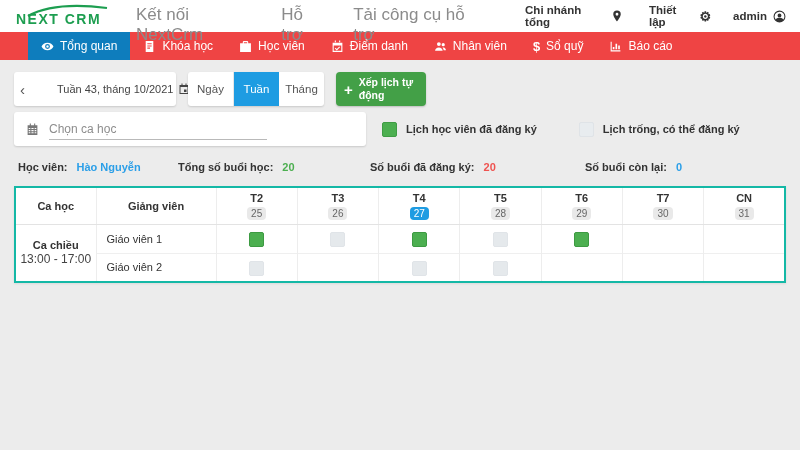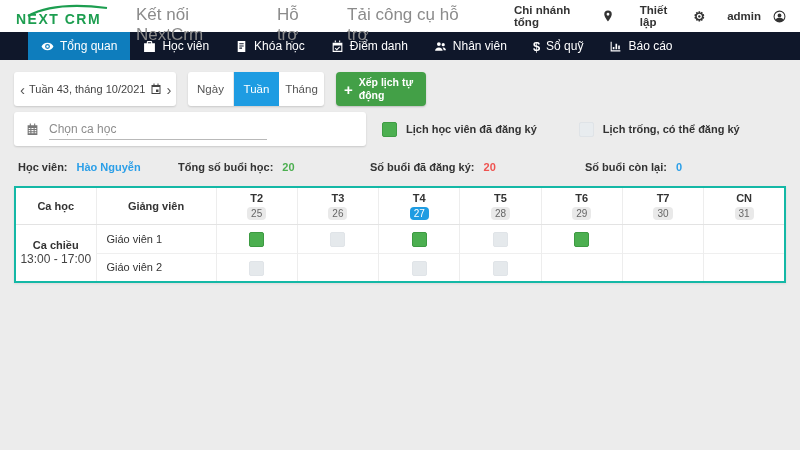--- a/index.html
+++ b/index.html
@@ -8,28 +8,28 @@
   .screen { position:relative; width:800px; height:450px; background:#ececec; overflow:hidden; }
 
   
   .topbar { height:32px; background:#fff; display:flex; align-items:center; padding:0 14px; }
   .logo { position:relative; width:96px; height:26px; flex:none; }
   .logo-text { position:absolute; left:2px; bottom:2px; font-size:14px; font-weight:bold; color:#1d9e50; letter-spacing:1.5px; white-space:nowrap; }
   .logo-swoosh { position:absolute; left:0; top:0; }
   .top-right { margin-left:auto; display:flex; align-items:center; }
   .top-link { display:flex; align-items:flex-end; gap:5px; color:#8b8b8b; font-size:17px; margin-left:26px; cursor:pointer;flex-direction:column; }
   .top-link .ic { width:12px; height:12px; }
-  .top-strong { display:flex; align-items:center; gap:12px; color:#333; font-size:11.5px; font-weight:bold; cursor:pointer; }
+  .top-strong { display:flex; align-items:center; gap:6px; color:#333; font-size:11.5px; font-weight:bold; cursor:pointer; }
   .branch { margin-left:40px; }
   .settings { margin-left:26px; }
   .admin { margin-left:22px; }
   .gear-glyph { font-size:13px; line-height:1; color:#333; }
 
   
-  .navbar { height:28px; background:#0f172a; display:flex; align-items:stretch; padding-left:28px; }
+  .navbar { height:28px; background:#ef4444; display:flex; align-items:stretch; padding-left:28px; }
   .nav-tab { display:flex; align-items:center; gap:6px; padding:0 13px; color:#fff; font-size:12px; cursor:pointer; }
   .nav-tab.active { background:#0e7dbd; }
   .nav-tab .ic { width:13px; height:13px; }
   .dollar-glyph { font-weight:bold; font-size:13px; line-height:1; }
 
   
   .main { padding:12px 14px 0 14px; }
   .ic { fill:currentColor; flex:none; }
 
   .frow1 { display:flex; gap:12px; height:34px; margin-bottom:6px; }
@@ -40,21 +40,21 @@
   .input-card .ic { width:13px; height:13px; color:#777; }
   .u-input { border:none; border-bottom:1px solid #b9b9b9; background:transparent; height:22px; font-size:12px; color:#555; outline:none; font-family:inherit; }
   .u-input::placeholder { color:#8d8d8d; }
   .teacher-input { flex:1; }
   .session-input { width:218px; }
 
   .week-card { width:162px; display:flex; align-items:center; justify-content:space-between; padding:0 6px; }
   .wk-btn { width:20px; text-align:center; font-size:15px; color:#555; cursor:pointer; line-height:1; }
   .wk-div { width:1px; height:16px; background:#ddd; }
   .wk-mid { display:flex; align-items:center; gap:5px; padding:0 4px; }
-  .wk-label { font-size:11px; color:#444; white-space:nowrap; }
+  .wk-label { font-size:11px; color:#444; white-space:nowrap;margin-left:28px; }
   .wk-mid .ic { width:12px; height:12px; color:#444; cursor:pointer; }
 
   .view-toggle { width:136px; display:flex; overflow:hidden; }
   .vt-btn { flex:1; display:flex; align-items:center; justify-content:center; font-size:11.5px; color:#555; cursor:pointer; border-right:1px solid #e6e6e6; }
   .vt-btn:last-child { border-right:none; }
   .vt-btn.active { background:#1e9ce2; color:#fff; border-right:none; }
 
   .auto-btn { width:90px; background:#43a047; border-radius:4px; display:flex; align-items:center; padding:0 8px; gap:6px; color:#fff; cursor:pointer; box-shadow:0 1px 2px rgba(0,0,0,.2); }
   .auto-plus { font-size:15px; font-weight:bold; line-height:1; }
   .auto-label { font-size:10.5px; font-weight:bold; line-height:1.25; }
@@ -146,29 +146,29 @@
 
   <nav class="navbar">
     <div class="nav-tab active">
       <svg class="ic" viewBox="0 0 24 24">
           <path fill-rule="evenodd" d="M12 5C7 5 2.7 8.1 1 12c1.7 3.9 6 7 11 7s9.3-3.1 11-7c-1.7-3.9-6-7-11-7zm0 11.5a4.5 4.5 0 1 1 0-9 4.5 4.5 0 0 1 0 9zm0-2.2a2.3 2.3 0 1 0 0-4.6 2.3 2.3 0 0 0 0 4.6z"></path>
         </svg>
       <span>Tổng quan</span>
     </div>
     <div class="nav-tab">
       <svg class="ic" viewBox="0 0 24 24">
+          <path fill-rule="evenodd" d="M5 2h14v20H5V2zm3 4h8v2H8V6zm0 4h8v2H8v-2zm0 4h5v2H8v-2z"></path>
+        </svg>
+      <span>Khóa học</span>
+    </div>
+    <div class="nav-tab">
+      <svg class="ic" viewBox="0 0 24 24">
           <path fill-rule="evenodd" d="M9 2h6a2 2 0 0 1 2 2v2h5v16H2V6h5V4a2 2 0 0 1 2-2zm0 4h6V4H9v2z"></path>
         </svg>
       <span>Học viên</span>
-    </div>
-    <div class="nav-tab">
-      <svg class="ic" viewBox="0 0 24 24">
-          <path fill-rule="evenodd" d="M5 2h14v20H5V2zm3 4h8v2H8V6zm0 4h8v2H8v-2zm0 4h5v2H8v-2z"></path>
-        </svg>
-      <span>Khóa học</span>
     </div>
     <div class="nav-tab">
       <svg class="ic" viewBox="0 0 24 24">
           <path fill-rule="evenodd" d="M7 1h2v3H7V1zm8 0h2v3h-2V1zM3 5h18v17H3V5zm2 5v10h14V10H5zm3.4 4.1l2.3 2.3 4.6-4.6 1.4 1.4-6 6-3.7-3.7 1.4-1.4z"></path>
         </svg>
       <span>Điểm danh</span>
     </div>
     <div class="nav-tab">
       <svg class="ic" viewBox="0 0 24 24">
           <path d="M9 11a3.5 3.5 0 1 0 0-7 3.5 3.5 0 0 0 0 7zm-7 9c0-3.5 3.1-6 7-6s7 2.5 7 6H2zm15-8.3a3 3 0 1 0 0-6 3 3 0 0 0 0 6zm.6 2.1c2.6.5 4.4 2.3 4.4 5.2h-4.2c0-2-.8-3.7-2.2-4.9.6-.2 1.3-.3 2-.3z"></path>

